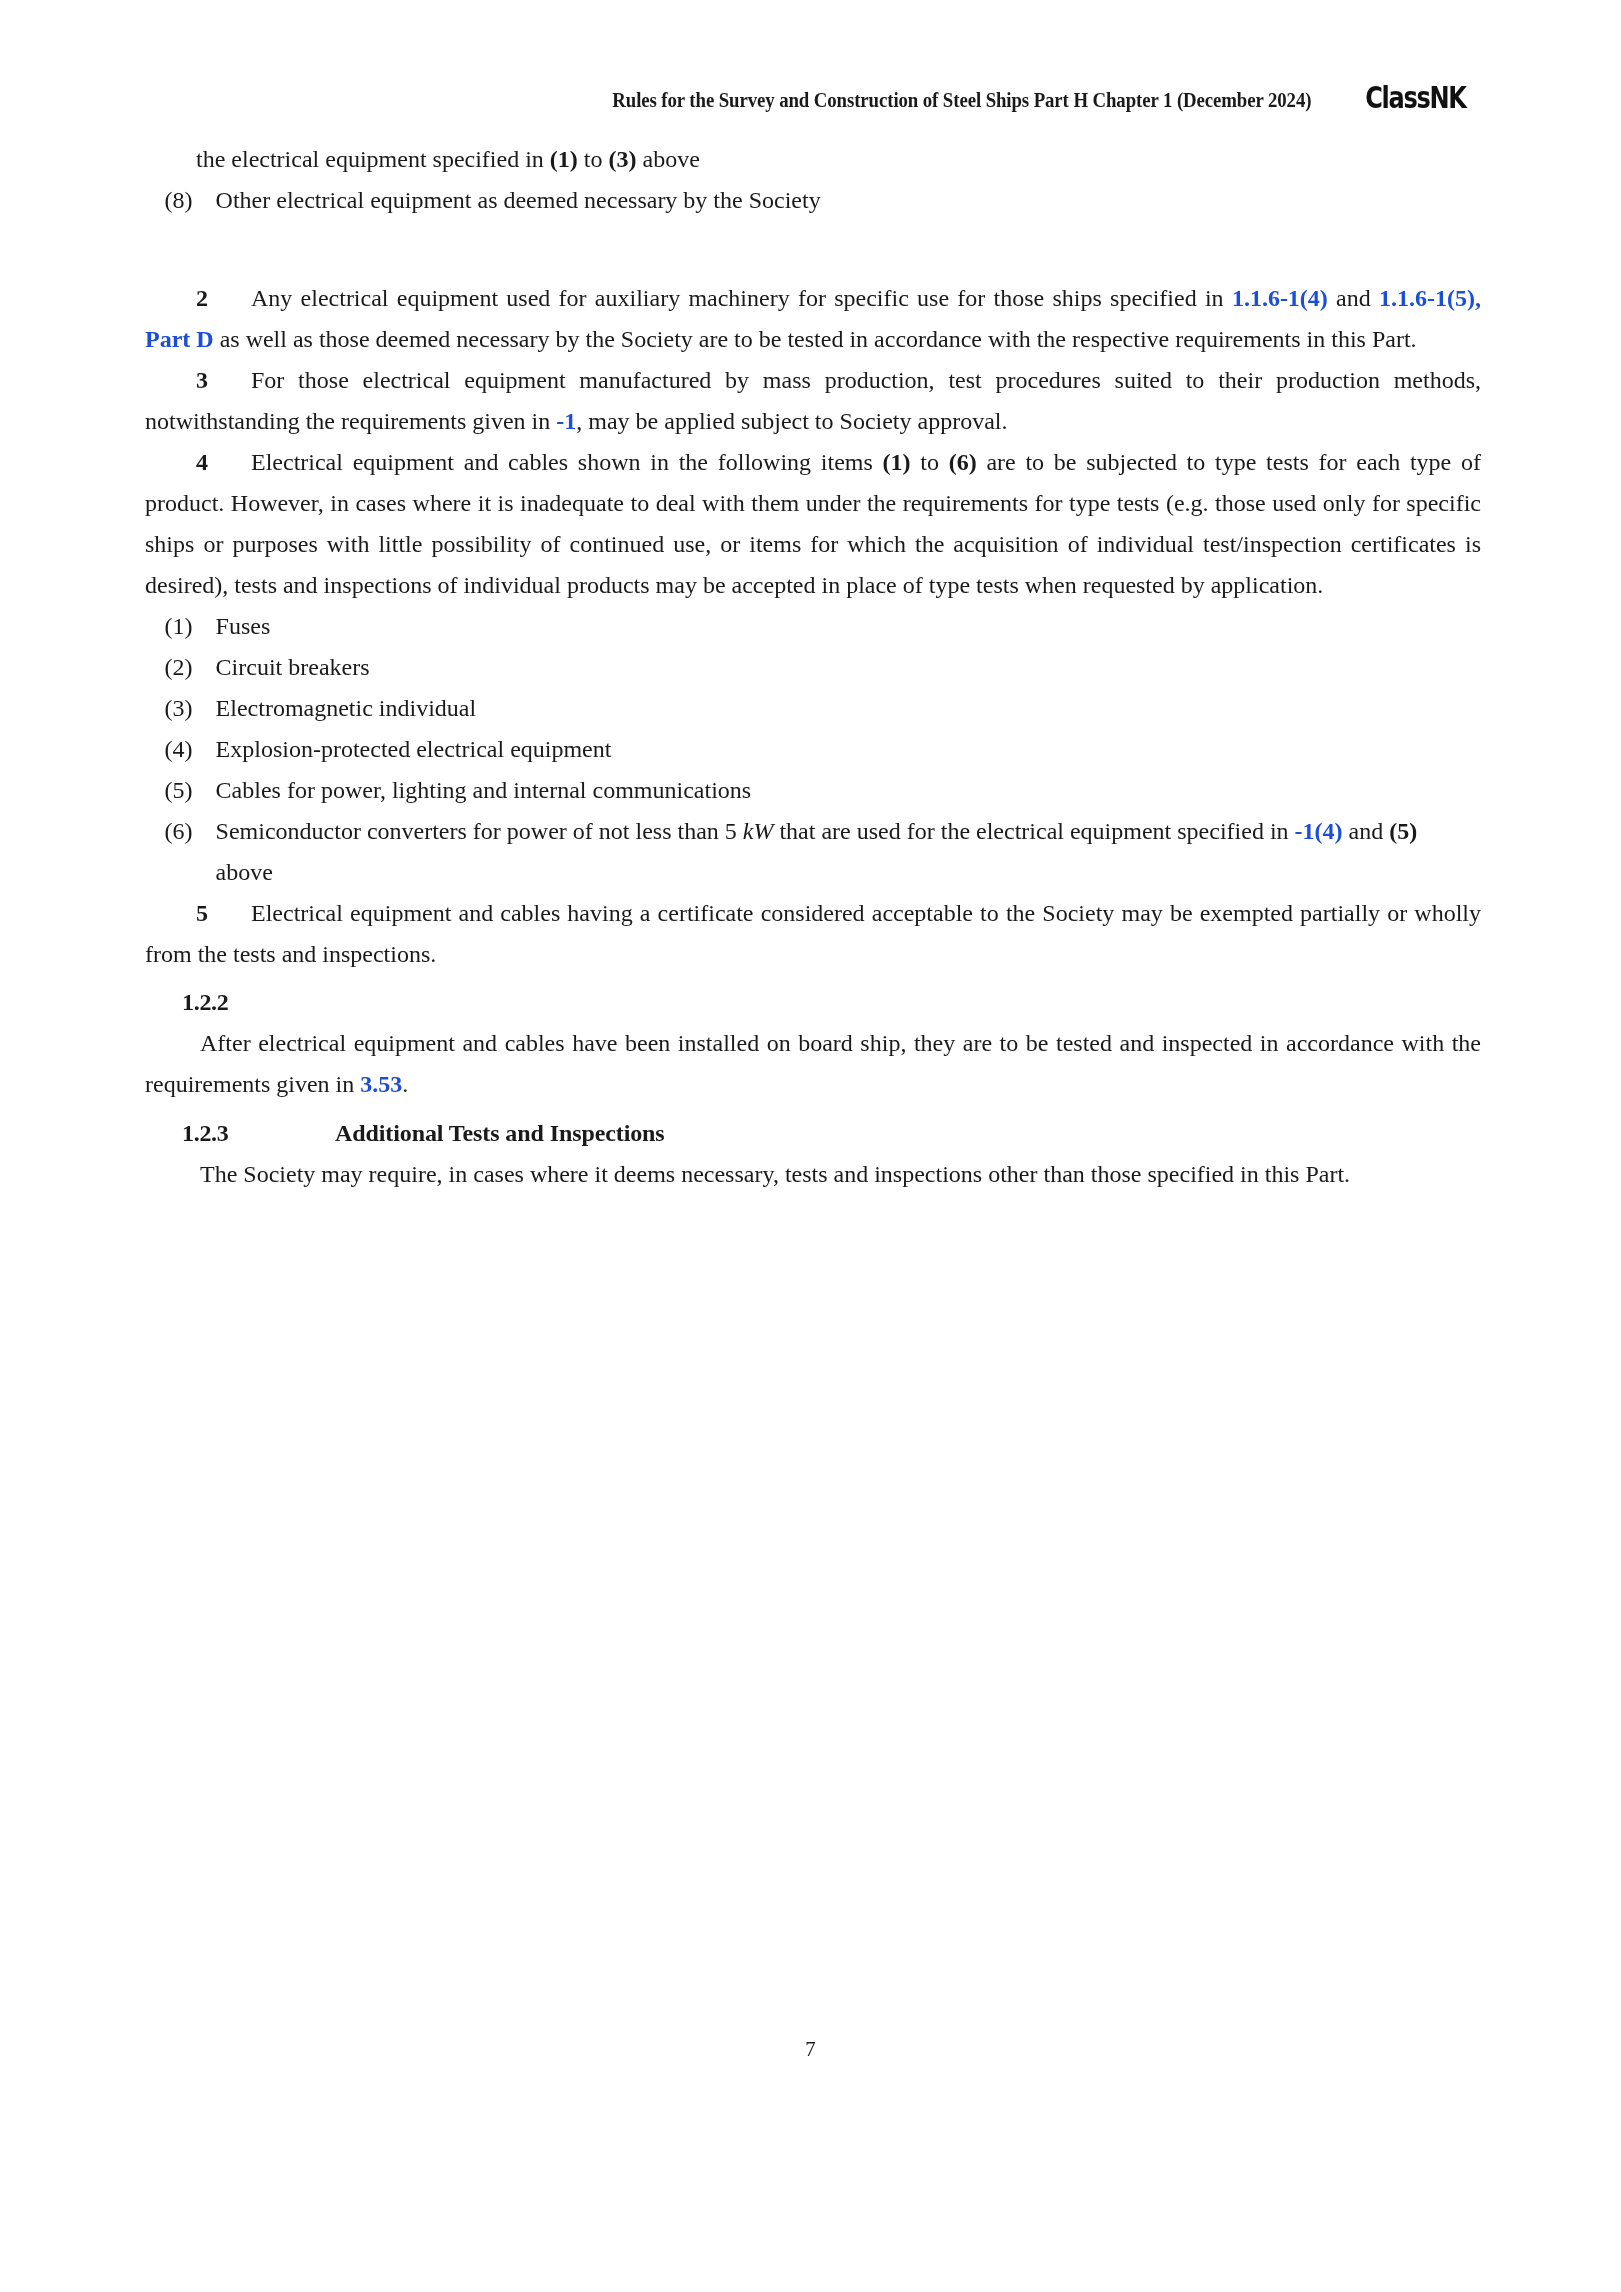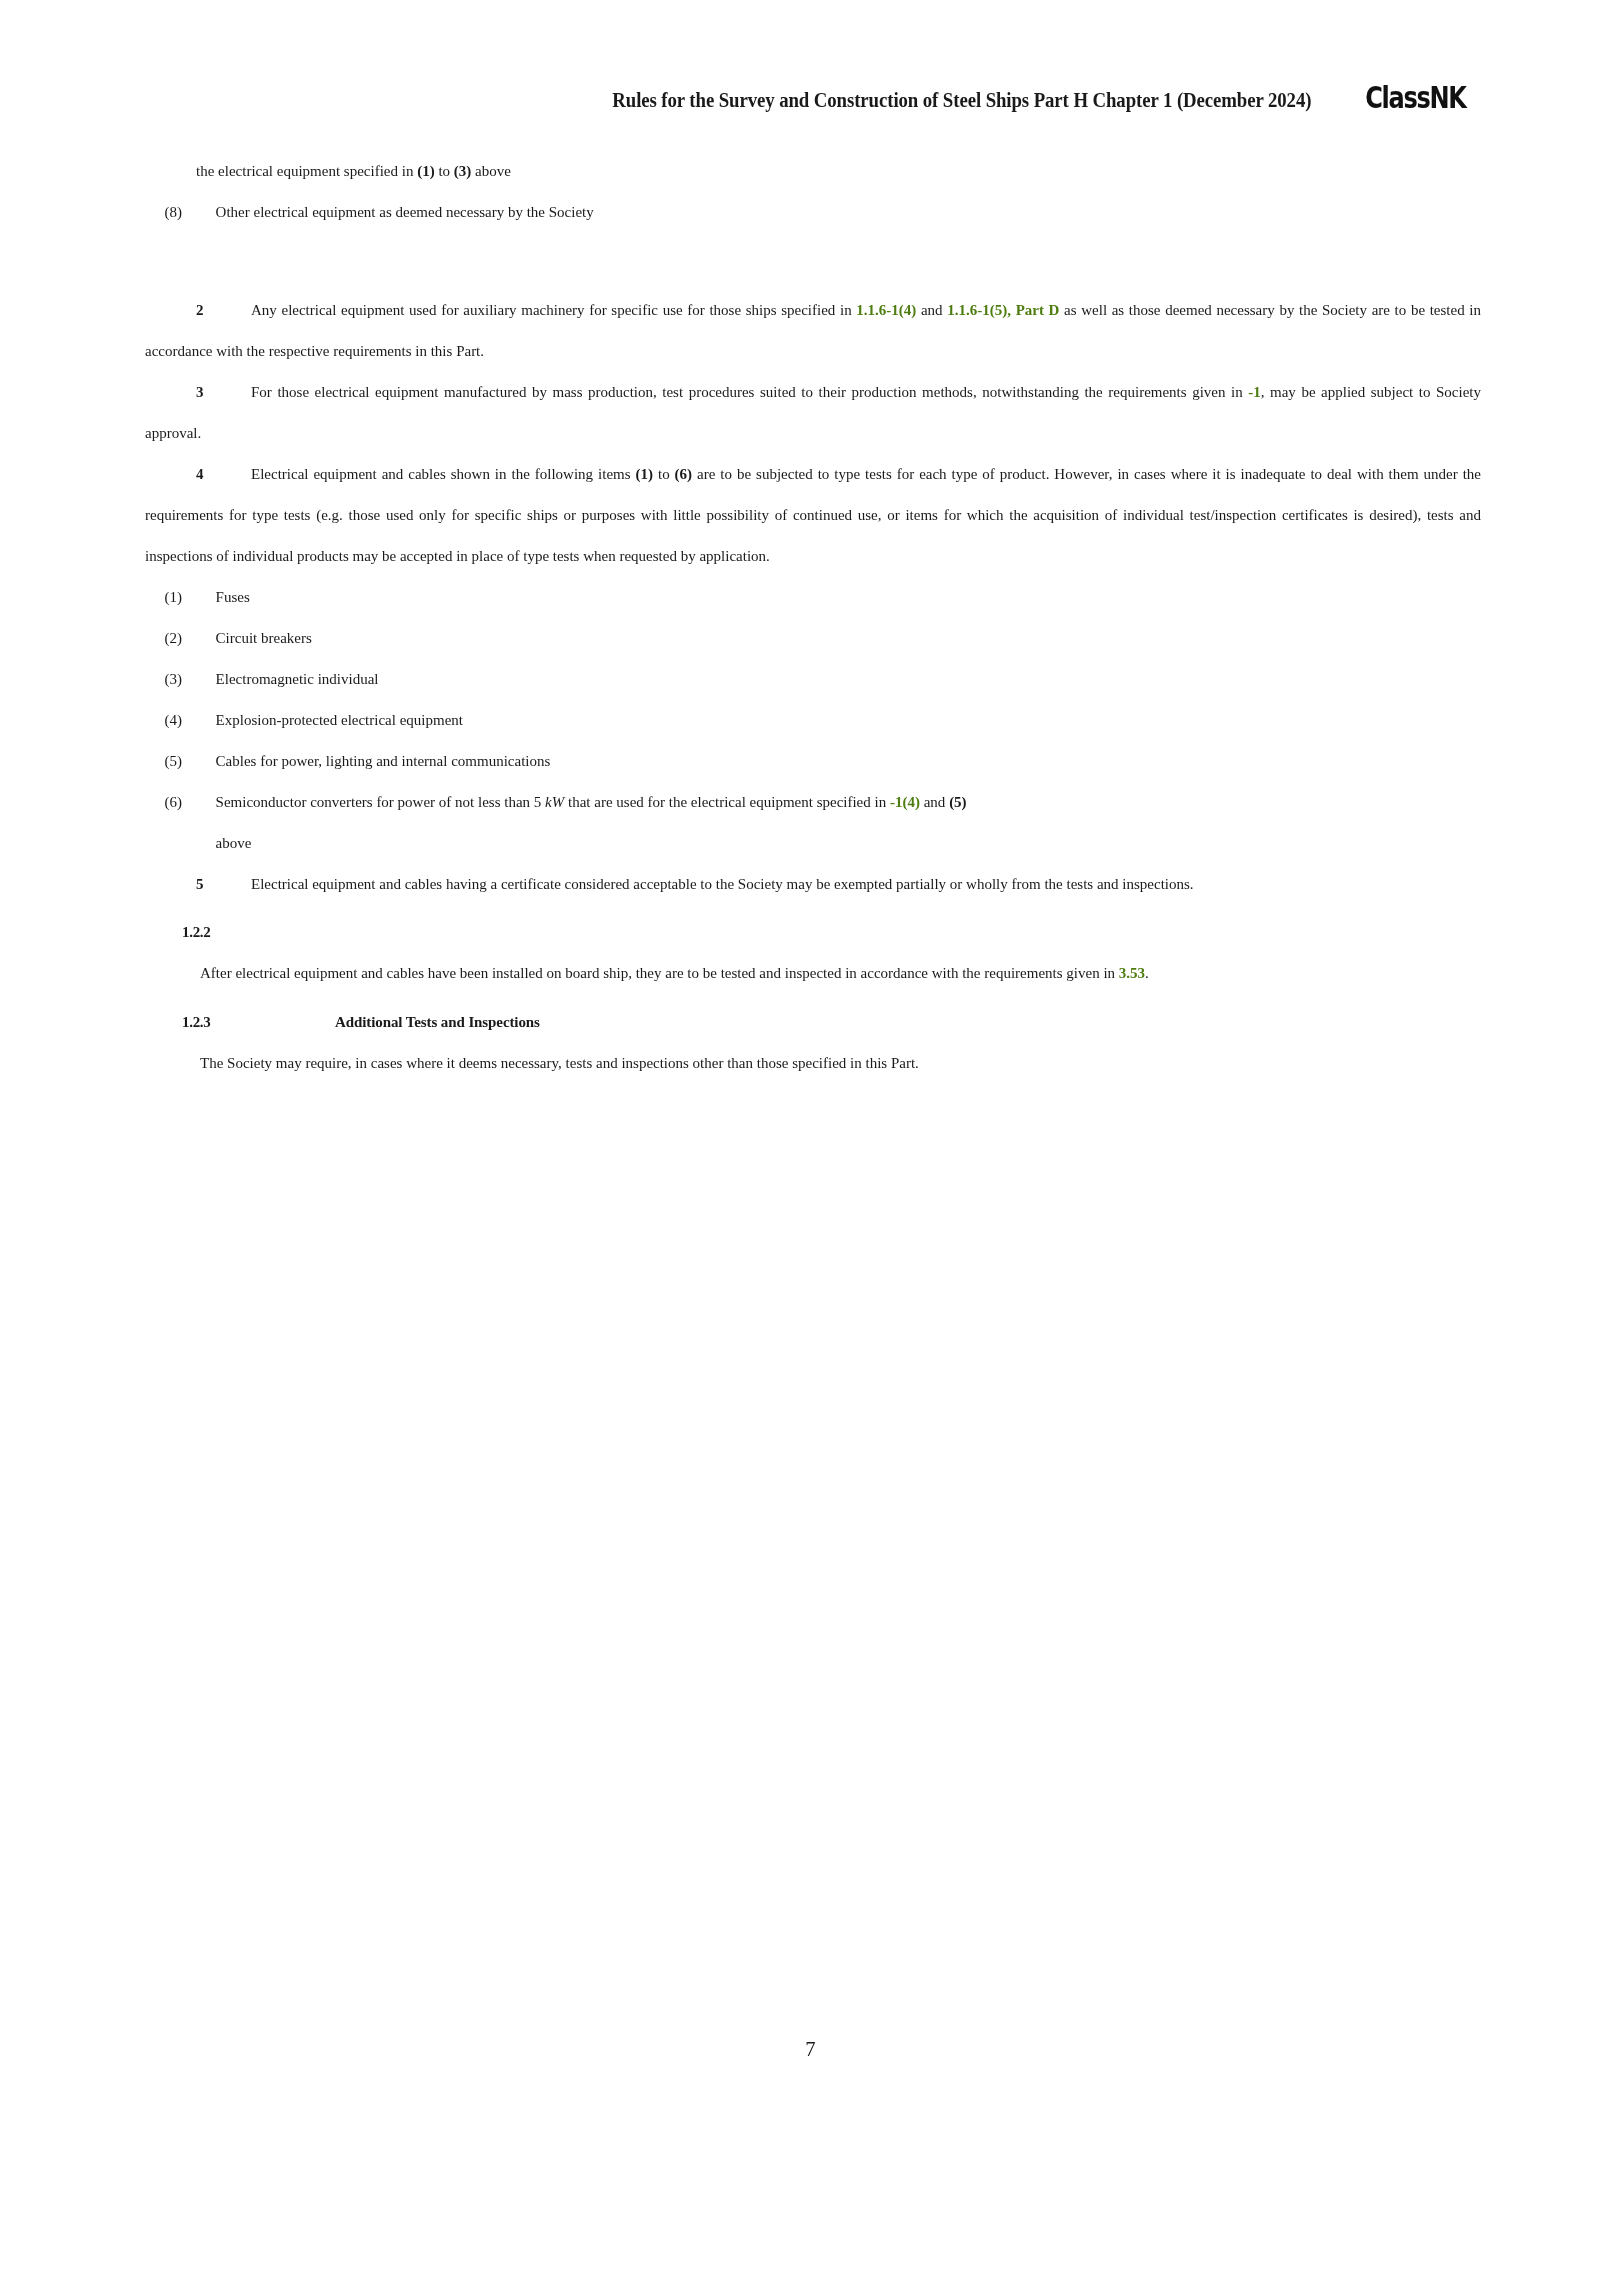--- a/index.html
+++ b/index.html
@@ -48,24 +48,24 @@
     letter-spacing: -1.6px;
     color: #111111;
     transform: scaleX(0.83) scaleY(1.05);
     transform-origin: left baseline;
     white-space: nowrap;
   }
 
   
   .content {
     position: absolute;
-    top: 151px;
+    top: 139px;
     left: 145px;
     width: 1336px;
-    font-size: 15px;
+    font-size: 24px;
     line-height: 41px;
   }
 
   p {
     margin: 0;
     text-align: justify;
     text-justify: inter-word;
   }
 
   
@@ -119,21 +119,21 @@
   .section-heading .sec-title {
     flex: 1 1 auto;
     letter-spacing: -0.1px;
   }
 
   .first-indent {
     text-indent: 55px;
   }
 
   .lnk {
-    color: #4d7c0f;
+    color: #1d4ed8;
     font-weight: bold;
   }
   .bold {
     font-weight: bold;
   }
   .ital {
     font-style: italic;
   }
   .gap-med { height: 35px; }
 

